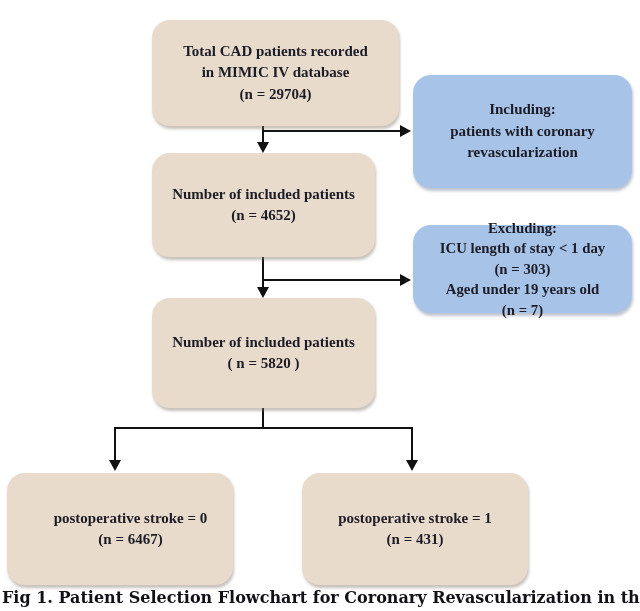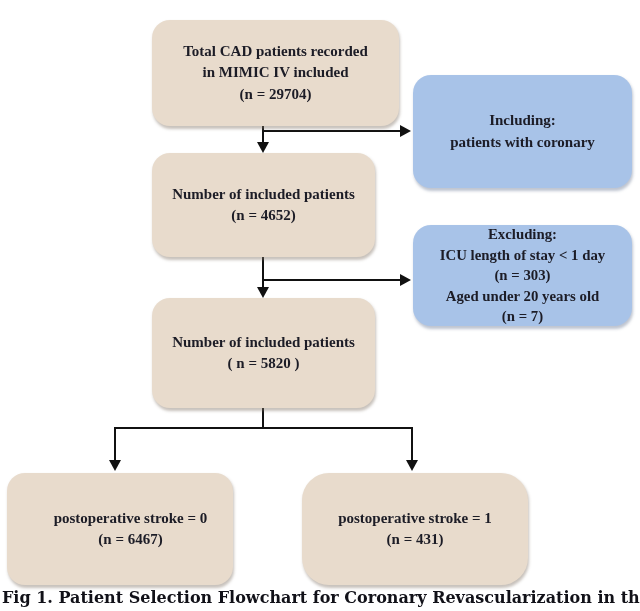--- a/index.html
+++ b/index.html
@@ -87,52 +87,53 @@
     <line x1="263" y1="408" x2="263" y2="429" stroke="#111" stroke-width="2"></line>
     <line x1="114" y1="428" x2="413" y2="428" stroke="#111" stroke-width="2"></line>
     <line x1="115" y1="427" x2="115" y2="462" stroke="#111" stroke-width="2"></line>
     <polygon points="109,460 121,460 115,471" fill="#111"></polygon>
     <line x1="412" y1="427" x2="412" y2="462" stroke="#111" stroke-width="2"></line>
     <polygon points="406,460 418,460 412,471" fill="#111"></polygon>
   </svg>
 
   <div class="box tan" style="left:152px; top:20px; width:247px; height:106px;">
     <span class="bline">Total CAD patients recorded</span>
-    <span class="bline">in MIMIC IV included</span>
+    <span class="bline">in MIMIC IV database</span>
     <span class="bline">(n = 29704)</span>
   </div>
 
   <div class="box blue" style="left:413px; top:75px; width:219px; height:113px;font-family:Liberation Serif, serif;">
     <span class="bline">Including:</span>
     <span class="bline">patients with coronary</span>
+    <span class="bline">revascularization</span>
   </div>
 
   <div class="box tan" style="left:152px; top:153px; width:223px; height:104px;">
     <span class="bline">Number of included patients</span>
     <span class="bline">(n = 4652)</span>
   </div>
 
-  <div class="box blue tight" style="left:413px; top:225px; width:219px; height:101px;">
+  <div class="box blue tight" style="left:413px; top:225px; width:219px; height:88px;">
     <span class="bline">Excluding:</span>
     <span class="bline">ICU length of stay &lt; 1 day</span>
     <span class="bline">(n = 303)</span>
-    <span class="bline">Aged under 20 years old</span>
+    <span class="bline">Aged under 19 years old</span>
     <span class="bline">(n = 7)</span>
   </div>
 
   <div class="box tan" style="left:152px; top:298px; width:223px; height:110px;">
     <span class="bline">Number of included patients</span>
     <span class="bline">( n = 5820 )</span>
   </div>
 
   <div class="box tan" style="left:7px; top:473px; width:226px; height:112px;padding-left:29px;">
     <span class="bline">postoperative stroke = 0</span>
     <span class="bline">(n = 6467)</span>
   </div>
 
-  <div class="box tan" style="left:302px; top:473px; width:226px; height:112px;border-radius:27px;">
+  <div class="box tan" style="left:302px; top:473px; width:226px; height:112px;">
     <span class="bline">postoperative stroke = 1</span>
     <span class="bline">(n = 431)</span>
   </div>
 
   <div class="caption">Fig 1. Patient Selection Flowchart for Coronary Revascularization in the</div>
 
 </div>
 
 </body></html>

